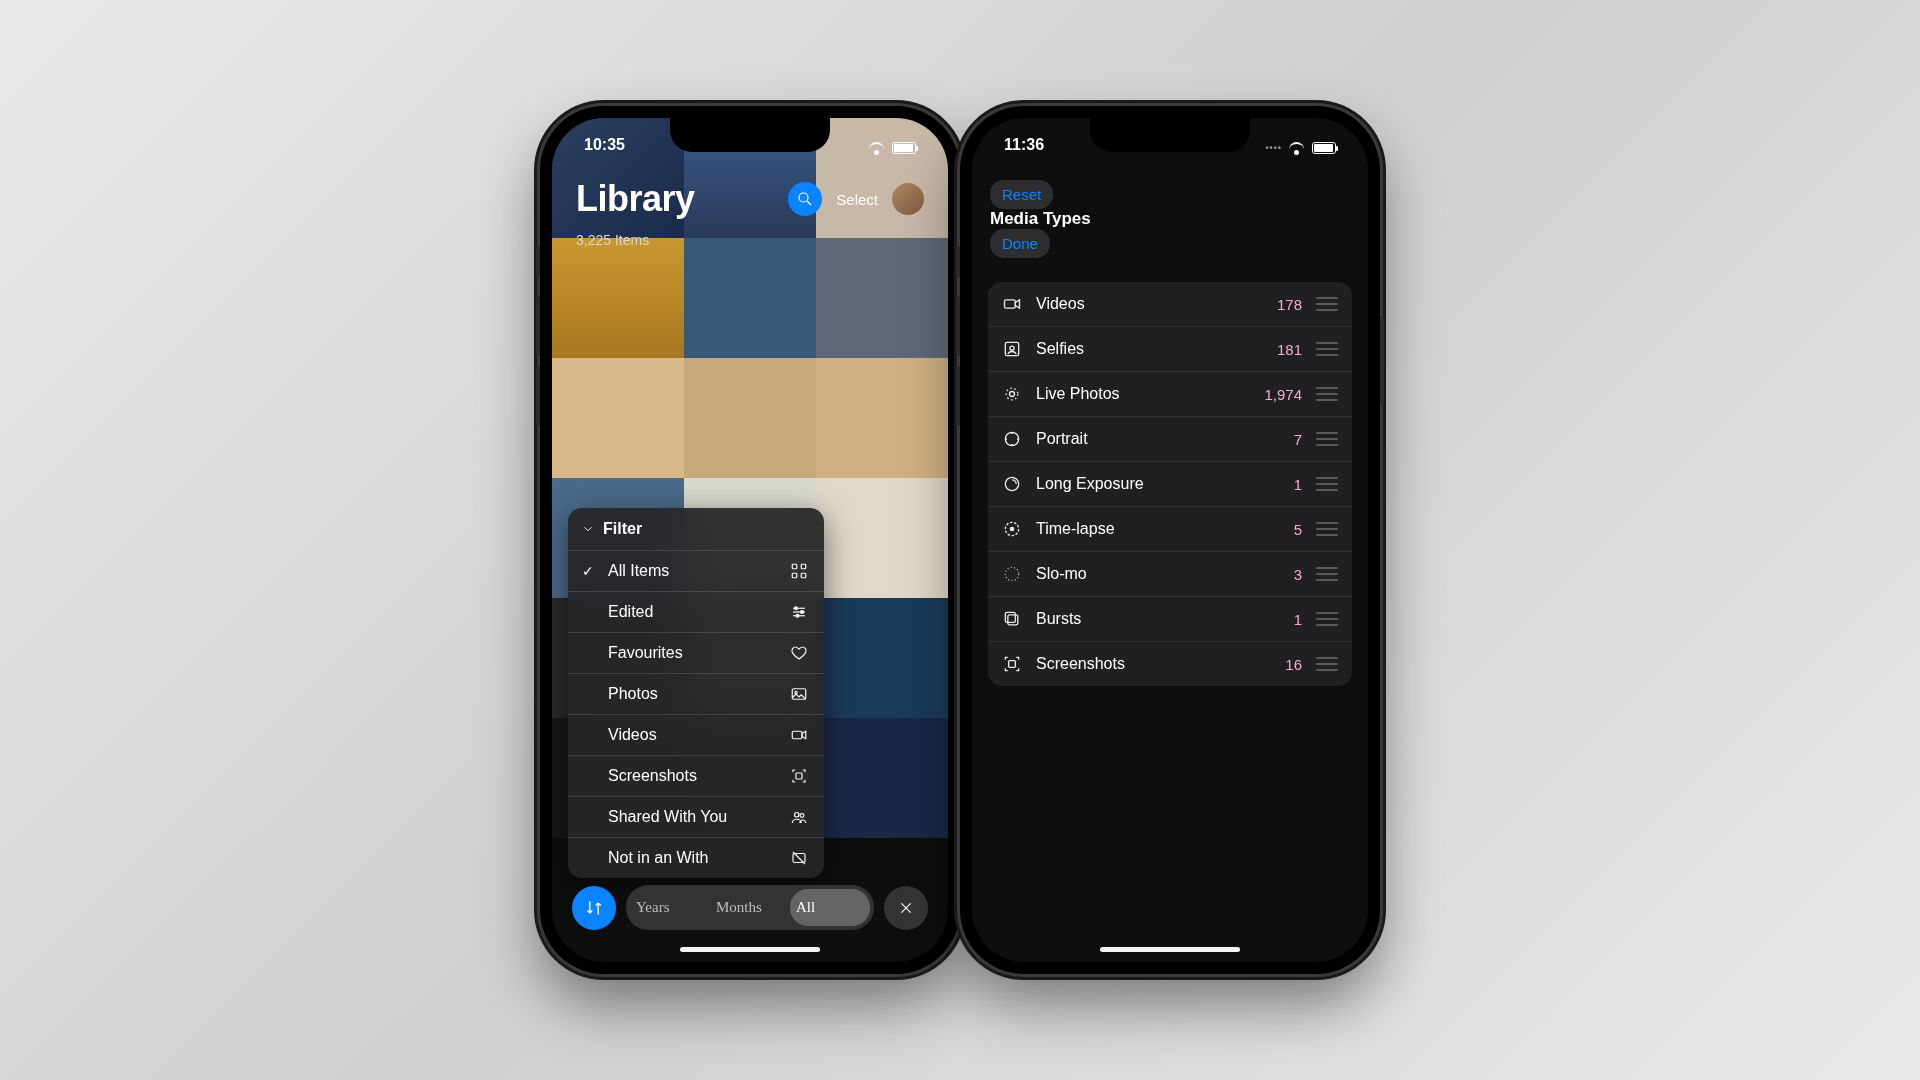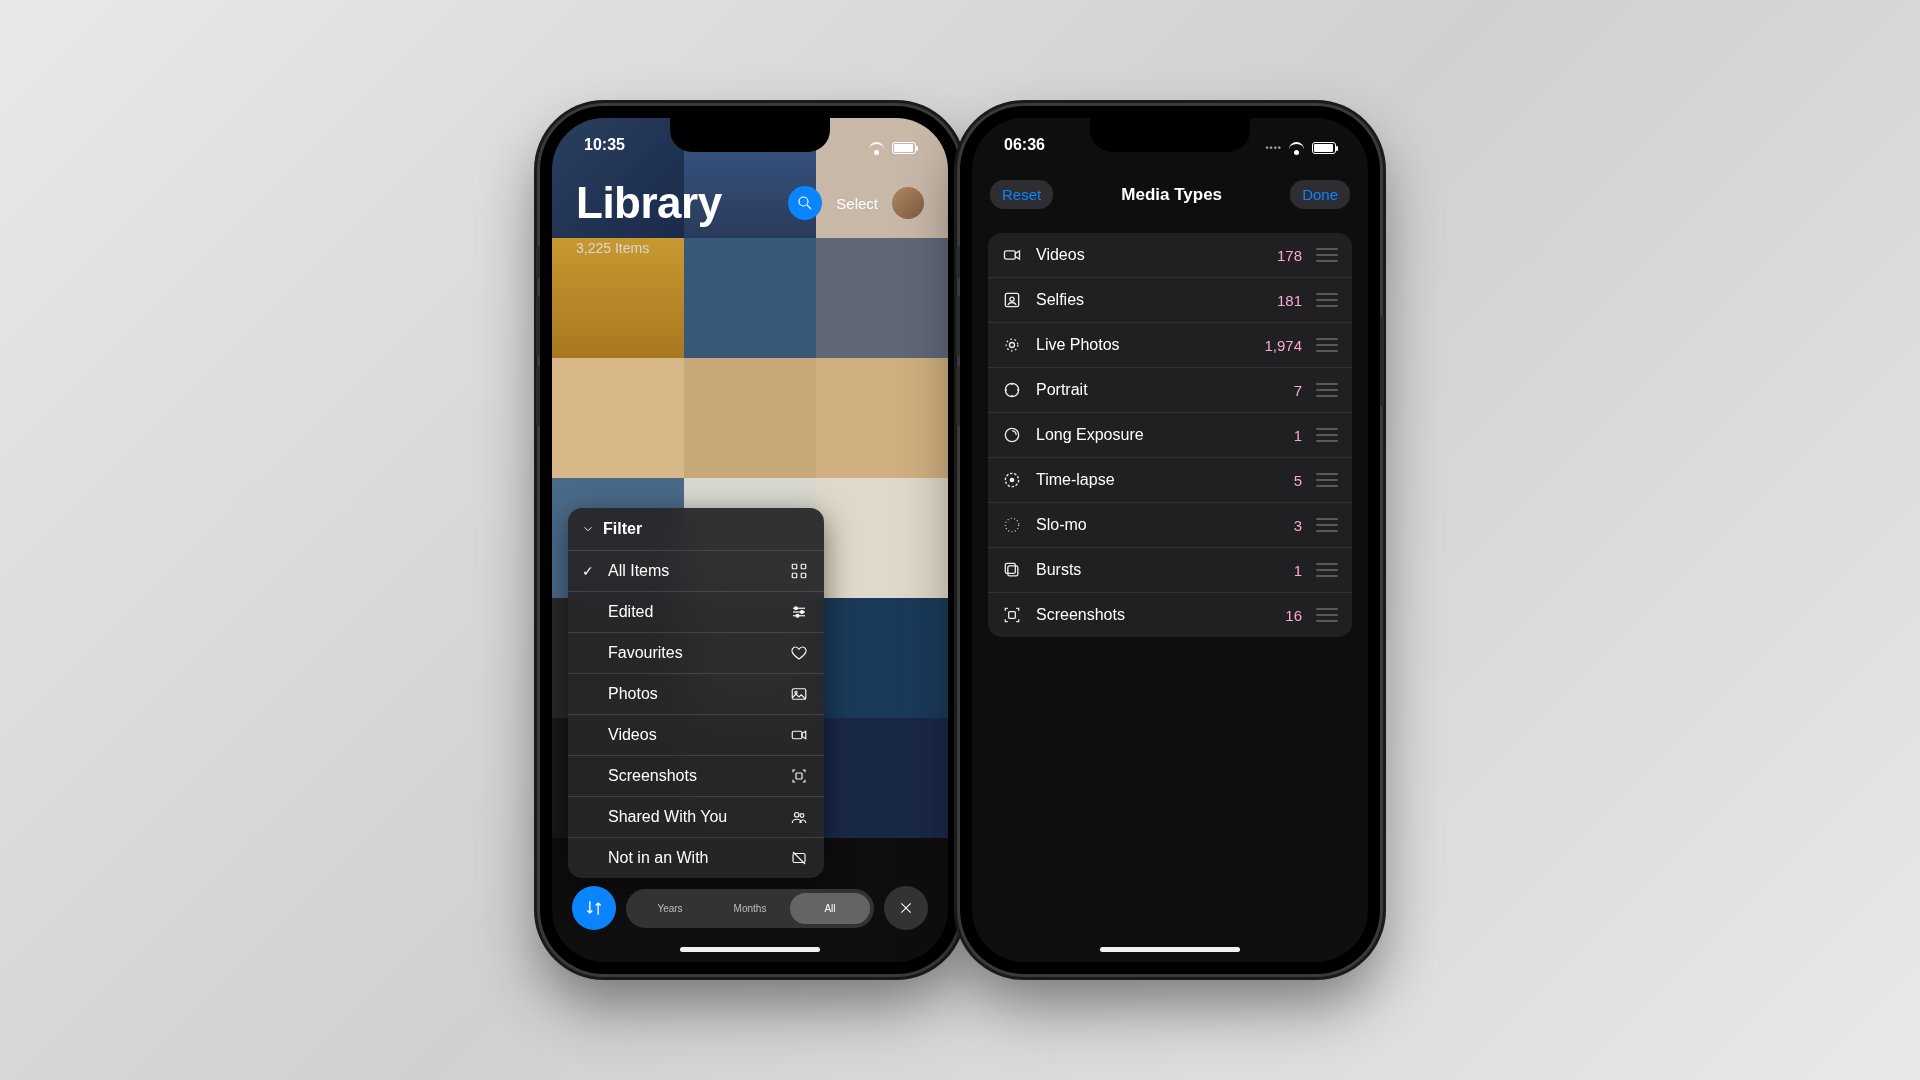--- a/index.html
+++ b/index.html
@@ -49,21 +49,21 @@
   .batt { width:24px; height:12px; border:1.5px solid #fff; border-radius:3px; position:relative; }
   .batt:after { content:""; position:absolute; right:-3px; top:3px; width:2px; height:5px; background:#fff; border-radius:1px; }
   .batt .fill { position:absolute; left:1px; top:1px; bottom:1px; width:19px; background:#fff; border-radius:1px; }
   .wifi-ic { width:18px; height:13px; position:relative; }
   .wifi-ic:before { content:""; position:absolute; bottom:0; left:6px; width:5px; height:5px; background:#fff; border-radius:50%; }
   .wifi-ic:after { content:""; position:absolute; bottom:1px; left:1px; width:15px; height:10px; border:2px solid #fff; border-bottom:none; border-left:none; border-right:none; border-radius:10px 10px 0 0; }
   .dots { font-size:9px; letter-spacing:1px; opacity:.6; }
   
   .lib-header { position:relative; z-index:10; padding:60px 24px 8px; }
   .lib-row1 { display:flex; align-items:center; gap:10px; }
-  .lib-title { font-size:44px; font-weight:700; flex:1; letter-spacing:-.5px; }
+  .lib-title { font-size:36px; font-weight:700; flex:1; letter-spacing:-.5px; }
   .search-btn { width:34px; height:34px; border-radius:17px; background:#0a84ff; display:flex; align-items:center; justify-content:center; }
   .select-btn { font-size:15px; font-weight:500; color:#fff; padding:4px 4px; }
   .avatar { width:32px; height:32px; border-radius:16px; background:linear-gradient(135deg,#b08860,#7a5640); }
   .item-count { font-size:14px; color:#d8d8d8; margin-top:12px; }
   
   .photogrid { position:absolute; top:0; left:0; right:0; bottom:0; display:grid; grid-template-columns:repeat(3,1fr); grid-auto-rows:120px; }
   .cell { background:#333; }
   .cell:nth-child(1){background:linear-gradient(135deg,#2a3f5f,#1a2a4a);}
   .cell:nth-child(2){background:linear-gradient(#3a5a8a,#2a3a5a);}
   .cell:nth-child(3){background:#c8b8a8;}
@@ -91,25 +91,25 @@
     overflow:hidden;
   }
   .filter-header { padding:12px 13px; display:flex; align-items:center; gap:8px; font-size:16px; font-weight:600; }
   .filter-item { padding:11px 16px 11px 40px; display:flex; align-items:center; border-top:0.5px solid rgba(255,255,255,.12); position:relative; font-size:16px; }
   .filter-item .check { position:absolute; left:14px; top:50%; transform:translateY(-50%); font-size:14px; }
   .filter-item .ico { margin-left:auto; width:18px; height:18px; opacity:.95; }
   
   .seg-bar { position:absolute; bottom:32px; left:20px; right:20px; display:flex; align-items:center; gap:10px; z-index:40; }
   .sort-btn { width:44px; height:44px; border-radius:22px; background:#0a84ff; display:flex; align-items:center; justify-content:center; font-size:20px; }
   .seg { flex:1; display:flex; background:rgba(60,60,62,.82); border-radius:22px; padding:4px; }
-  .seg-item { flex:1; text-align:center; padding:10px 6px; font-size:10px; color:#bfbfbf; border-radius:18px; }
+  .seg-item { flex:1; text-align:left; padding:10px 6px; font-size:15px; color:#bfbfbf; border-radius:18px;font-family:Liberation Serif, serif; }
   .seg-item.active { background:rgba(120,120,122,.72); color:#fff; font-weight:500; }
   .close-btn { width:44px; height:44px; border-radius:22px; background:rgba(60,60,62,.82); display:flex; align-items:center; justify-content:center; font-size:18px; color:#ccc; }
   
-  .mt-header { padding:62px 18px 14px; display:flex; align-items:center; }
+  .mt-header { padding:62px 18px 14px; display:flex; align-items:flex-start;flex-direction:column; }
   .mt-header .btn { font-size:15px; font-weight:500; color:#0a84ff; background:rgba(50,50,54,.9); padding:6px 12px; border-radius:14px; }
   .mt-header .title { flex:1; text-align:center; font-size:17px; font-weight:600; }
   .mt-list { margin:10px 16px; background:rgba(34,34,36,.95); border-radius:14px; overflow:hidden; }
   .mt-row { display:flex; align-items:center; padding:12px 14px; border-top:0.5px solid rgba(255,255,255,.08); font-size:16px; gap:14px; }
   .mt-row:first-child { border-top:none; }
   .mt-row .ico { width:20px; height:20px; display:flex; align-items:center; justify-content:center; opacity:.9; flex-shrink:0; }
   .mt-row .label { flex:1; }
   .mt-row .count { color:#f9a8d4; font-size:15px; }
   .drag { width:22px; height:14px; display:flex; flex-direction:column; justify-content:space-between; opacity:.55; }
   .drag span { height:2px; background:#8a8a8e; border-radius:1px; }
@@ -270,21 +270,21 @@
   </div>
 
   <div class="phone">
     <div class="side mute"></div>
       <div class="side vu"></div>
       <div class="side vd"></div>
       <div class="side pwr"></div>
     <div class="screen">
       <div class="notch"></div>
       <div class="status">
-        <span>06:36</span>
+        <span>11:36</span>
         <div class="icons">
           <span class="dots">••••</span>
           <span class="wifi-ic"></span>
           <span class="batt">
               <span class="fill"></span>
             </span>
         </div>
       </div>
       <div class="mt-header">
         <span class="btn">Reset</span>

